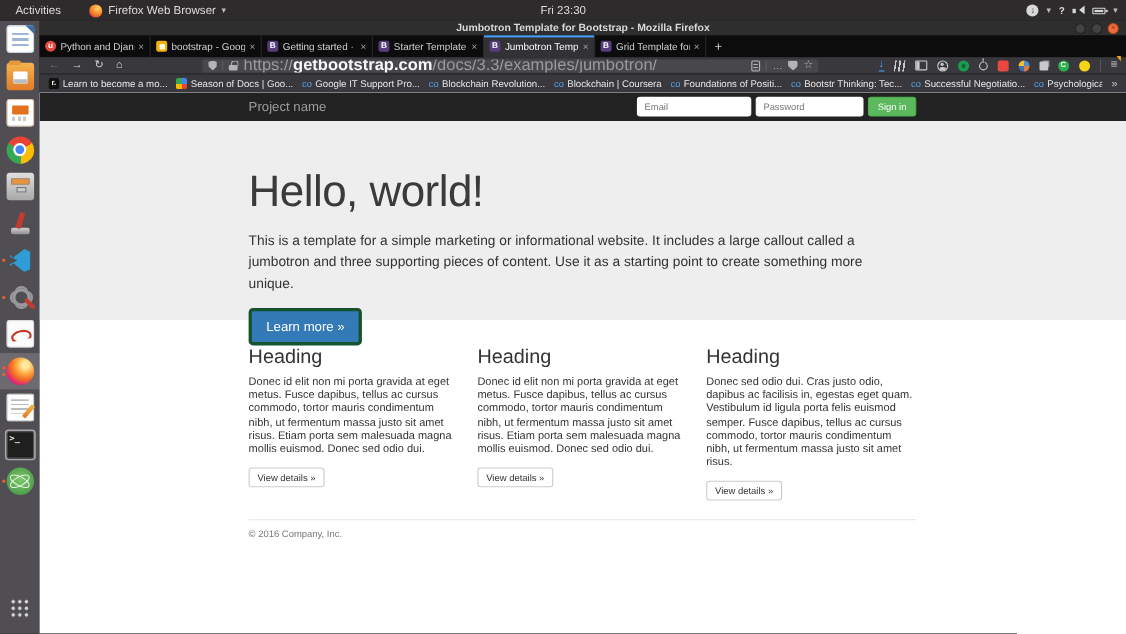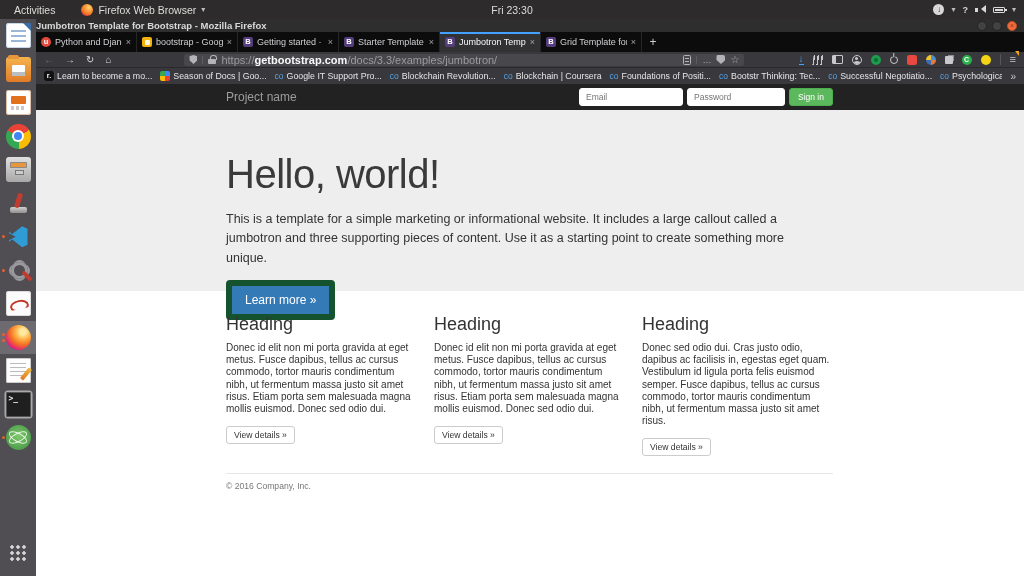--- a/index.html
+++ b/index.html
@@ -88,21 +88,21 @@
     border:1.5px solid rgba(255,255,255,.85);border-radius:50%;transform:rotate(-28deg);}
   .ic-anaconda::after{content:"";position:absolute;left:2px;top:8px;width:18px;height:7px;
     border:1.5px solid rgba(255,255,255,.85);border-radius:50%;transform:rotate(28deg);}
   .dock-spacer{flex:1;}
   .ic-apps{width:18px;height:18px;border-radius:0;
     background:radial-gradient(circle,#d6d6d6 1.5px,transparent 1.9px);background-size:6px 6px;background-position:0 0;}
   .dock-item.apps{margin-bottom:6px;}
 
   
   .browser{position:absolute;left:36px;top:19px;width:988px;height:557px;display:flex;flex-direction:column;}
-  .titlebar{height:13px;background:#2e2e2e;position:relative;display:flex;align-items:center;}
+  .titlebar{height:13px;background:#2e2e2e;position:relative;display:flex;align-items:center;justify-content:center;}
   .win-title{color:#d9d9d9;font-size:9.5px;font-weight:bold;line-height:13px;}
   .win-controls{position:absolute;right:7px;top:2px;display:flex;gap:5px;}
   .wbtn{width:10px;height:10px;border-radius:50%;background:#424242;border:1px solid #242424;
     color:#9a9a9a;font-size:7px;line-height:8px;text-align:center;}
   .wbtn.close{background:#ef6c3e;border-color:#c24e22;color:#8a3512;}
 
   .tabbar{height:20px;background:#0c0c0d;display:flex;align-items:stretch;}
   .tab{width:101px;display:flex;align-items:center;gap:4px;padding:0 5px;border-right:1px solid #262628;
     color:#cfcfd2;font-size:9px;position:relative;overflow:hidden;}
   .tab.active{background:#323234;color:#f9f9fa;}
@@ -121,21 +121,21 @@
   .navbtn{color:#d7d7db;font-size:10px;line-height:15px;margin-right:11px;}
   .navbtn.back{color:#77777c;}
   .urlbar{margin-left:62px;width:560px;height:12px;background:#47474c;border-radius:2px;
     display:flex;align-items:center;padding:0 5px;gap:5px;}
   .i-shield{width:8px;height:9px;background:#b4b4b8;
     clip-path:polygon(50% 0,100% 15%,97% 60%,50% 100%,3% 60%,0 15%);flex:0 0 auto;}
   .url-sep{width:1px;height:8px;background:#5c5c61;flex:0 0 auto;}
   .i-lock{width:8px;height:5px;background:#b4b4b8;border-radius:1px;position:relative;margin-top:3px;flex:0 0 auto;}
   .i-lock::before{content:"";position:absolute;top:-4px;left:1.5px;width:5px;height:4px;
     border:1.5px solid #b4b4b8;border-bottom:none;border-radius:3px 3px 0 0;}
-  .url-text{flex:1;font-size:11px;color:#9b9b9f;white-space:nowrap;overflow:hidden;line-height:12px;}
+  .url-text{flex:1;font-size:15px;color:#9b9b9f;white-space:nowrap;overflow:hidden;line-height:12px;}
   .url-text .domain{color:#f9f9fa;font-weight:bold;}
   .i-reader{width:8px;height:10px;border:1px solid #b4b4b8;border-radius:1.5px;position:relative;flex:0 0 auto;}
   .i-reader::before{content:"";position:absolute;left:1px;right:1px;top:2px;height:5px;
     background:repeating-linear-gradient(#b4b4b8 0 1px,transparent 1px 2.5px);}
   .url-more{color:#b4b4b8;font-size:9px;flex:0 0 auto;line-height:6px;}
   .i-pocket{width:9px;height:9px;background:#b4b4b8;border-radius:2px 2px 4px 4px;
     clip-path:polygon(0 0,100% 0,100% 55%,50% 100%,0 55%);flex:0 0 auto;}
   .i-star{color:#b4b4b8;font-size:10px;flex:0 0 auto;line-height:10px;}
   .tb-spacer{flex:1;}
   .tb-ic{margin-left:9px;display:flex;align-items:center;}
@@ -186,21 +186,21 @@
     font-size:8.5px;padding:0 6px;outline:none;color:#555;
     font-family:"Liberation Sans",sans-serif;}
   .inp-email{width:104px;}
   .inp-pass{width:98px;}
   .btn-signin{height:18px;padding:0 8px;background:#5cb85c;border:1px solid #4cae4c;border-radius:3px;
     color:#fff;font-size:8.5px;font-family:"Liberation Sans",sans-serif;}
   .jumbotron{height:181px;background:#eee;}
   .jumbotron .container{padding-top:42px;}
   .jumbo-h1{font-size:40px;font-weight:400;color:#3a3a3a;margin:0 0 13px;letter-spacing:-.5px;}
   .jumbo-p{font-size:12.5px;line-height:1.55;color:#333;margin:0 0 12px;width:600px;}
-  .btn-learn{padding:7px 13px;background:#337ab7;border:6px solid #14532d;border-radius:4px;
+  .btn-learn{padding:7px 13px;background:#337ab7;border:3px solid #14532d;border-radius:4px;
     color:#fff;font-size:12px;font-family:"Liberation Sans",sans-serif;}
   .row{display:flex;gap:17px;padding-top:23px;}
   .col{width:191px;}
   .col h2{font-size:18px;font-weight:500;color:#333;margin:0 0 7px;}
   .col p{font-size:10px;line-height:1.22;color:#333;margin:0 0 9px;}
   .btn-details{padding:3px 7px;background:#fff;border:1px solid #ccc;border-radius:3px;
     color:#333;font-size:8.6px;font-family:"Liberation Sans",sans-serif;}
   .site-hr{border:none;border-top:1px solid #e7e7e7;margin:17px 0 7px;}
   .footer-p{font-size:8.6px;color:#777;margin:0;}
 </style>

